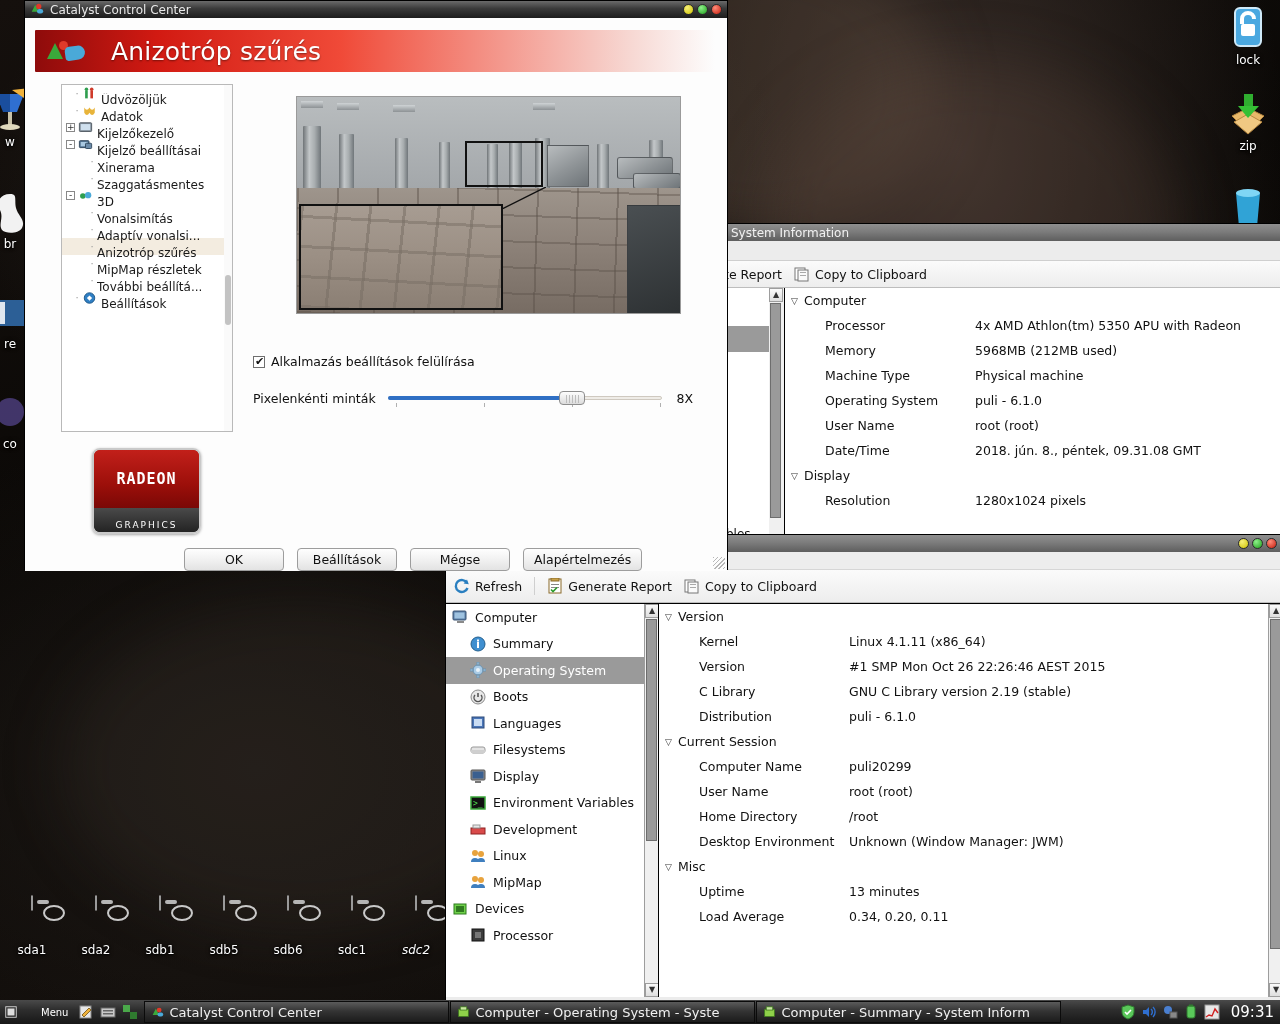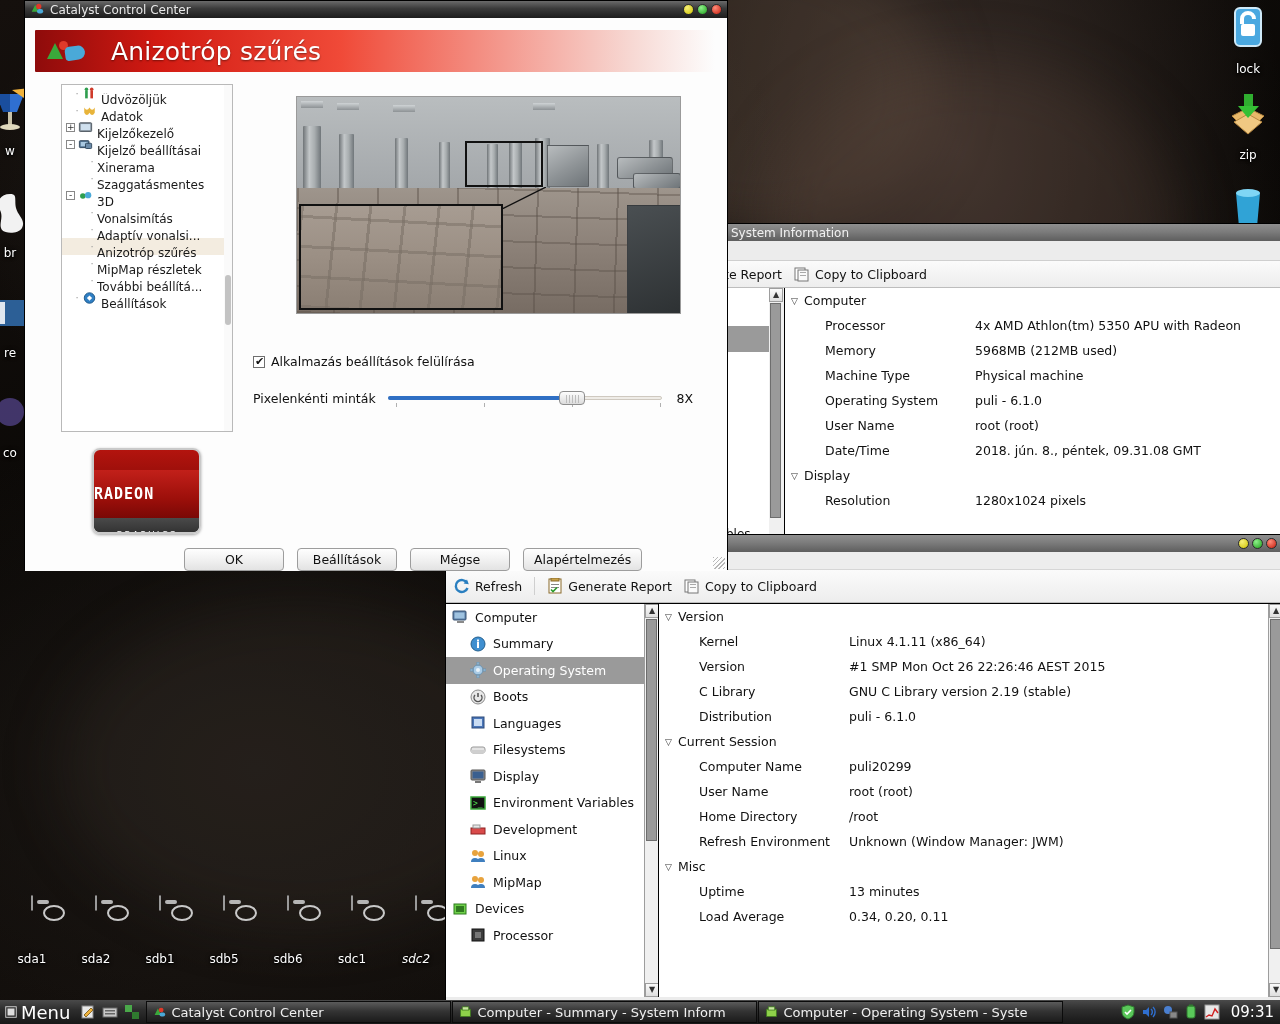--- a/index.html
+++ b/index.html
@@ -23,21 +23,21 @@
   
   .smoke { position: absolute; border-radius: 50%; filter: blur(28px); pointer-events: none; }
 
   
   .dicon {
     position: absolute; width: 64px; text-align: center;
     color: #fff; font-size: 12px;
     text-shadow: 0 1px 2px #000, 0 0 4px #000;
   }
   .dicon .glyph { display:block; height: 46px; }
-  .dicon .cap { display:block; margin-top:10px; white-space: nowrap; }
+  .dicon .cap { display:block; margin-top:1px; white-space: nowrap; }
 
   .hdd {
     width: 42px; height: 36px; margin: 4px auto 0;
     background: linear-gradient(180deg,#f4f4f4 0%, #d8d8d8 55%, #bdbdbd 100%);
     border: 1px solid #9a9a9a; border-radius: 4px;
     position: relative;
   }
   .hdd:before {
     content:""; position:absolute; left:5px; top:4px; width:12px; height:4px;
     background:#b5b5b5; border-radius:2px;
@@ -173,23 +173,22 @@
   }
   .sliderrow .sval { margin-left:14px; }
 
   .radeon {
     position:absolute; left:67px; top:430px; width:109px; height:86px;
     border:2px solid #c9c9c9; border-radius:8px; overflow:hidden;
     background: linear-gradient(180deg,#b3140e 0%, #8e0c08 45%, #6a0705 55%, #2b2b2b 56%, #151515 100%);
     box-shadow: 0 1px 3px rgba(0,0,0,.35);
   }
   .radeon .rtop {
-    height:48px; display:flex; align-items:center; justify-content:flex-start;
+    height:58px; display:flex; align-items:center; justify-content:center;
     background: linear-gradient(180deg,#c2201a 0%, #9c0f0a 60%, #7a0806 100%);
-    margin-top: 20px;
   }
   .radeon .rtop span { color:#fff; font-size:15px; font-weight:bold; letter-spacing:1px; font-family:"DejaVu Sans Mono", monospace;}
   .radeon .rbot {
     height:33px; display:flex; align-items:center; justify-content:center;
     background: linear-gradient(180deg,#4a4a4a 0%, #2a2a2a 60%, #161616 100%);
   }
   .radeon .rbot span { color:#fff; font-size:9px; letter-spacing:2px; }
 
   .ccc-buttons { position:absolute; left:159px; top:530px; display:flex; gap:13px; }
   .btn {
@@ -242,21 +241,21 @@
   #si-fg { left: 445px; top: 534px; width: 838px; height: 466px; }
   #si-fg .win-inner { height: 449px; background:#ececec; position:relative; overflow:hidden; }
 
   
   #taskbar {
     position:absolute; left:0; bottom:0; width:1280px; height:24px; display:flex; align-items:center;
     background: linear-gradient(180deg,#4a4a4a 0%, #2e2e2e 40%, #171717 100%);
     color:#eee; font-size:13px;
   }
   .tb-start { display:flex; align-items:center; gap:3px; padding:0 4px; height:24px; }
-  .tb-start .mlabel { font-size:18px; color:#fff; }
+  .tb-start .mlabel { font-size:10px; color:#fff;margin-left:20px; }
   .tb-task {
     height:22px; display:flex; align-items:center; gap:5px; padding:0 6px; margin-right:1px;
     background: linear-gradient(180deg,#5b5b5b 0%, #343434 45%, #1b1b1b 100%);
     border:1px solid #0b0b0b; color:#f0f0f0; font-size:13px;
     overflow:hidden; white-space:nowrap;
   }
   .tb-task.t1 { width:305px; }
   .tb-task.t2 { width:305px; }
   .tb-task.t3 { width:305px; }
   .tray { margin-left:auto; display:flex; align-items:center; gap:5px; padding-right:6px; }
@@ -645,21 +644,21 @@
           </div>
           <div class="row">
             <span class="k">User Name</span>
             <span class="v">root (root)</span>
           </div>
           <div class="row">
             <span class="k">Home Directory</span>
             <span class="v">/root</span>
           </div>
           <div class="row">
-            <span class="k">Refresh Environment</span>
+            <span class="k">Desktop Environment</span>
             <span class="v">Unknown (Window Manager: JWM)</span>
           </div>
 
           <div class="grp">
             <span class="tri">▽</span>
             <span>Misc</span>
           </div>
           <div class="row">
             <span class="k">Uptime</span>
             <span class="v">13 minutes</span>
@@ -884,34 +883,34 @@
           </svg></span>
     </div>
     <div class="tb-task t1">
       <span class="ic" style="width:13px;height:13px;"><svg width="13" height="13" viewBox="0 0 16 16">
             <polygon points="2,11 6,3 10,11" fill="#3ba83b"></polygon>
             <circle cx="10" cy="5" r="3" fill="#e03a2a"></circle>
             <rect x="8" y="8" width="7" height="5" rx="2.5" fill="#4aa9d8"></rect>
           </svg></span>
       <span>Catalyst Control Center</span>
     </div>
+    <div class="tb-task t3">
+      <span class="ic" style="width:13px;height:13px;"><svg width="13" height="13" viewBox="0 0 16 16">
+            <rect x="2" y="4" width="12" height="9" fill="#8fd14a" stroke="#3f7a1f"></rect>
+            <rect x="4" y="1" width="8" height="4" fill="#c8e8a0" stroke="#3f7a1f"></rect>
+          </svg></span>
+      <span>Computer - Operating System - Syste</span>
+    </div>
     <div class="tb-task t2">
       <span class="ic" style="width:13px;height:13px;"><svg width="13" height="13" viewBox="0 0 16 16">
             <rect x="2" y="4" width="12" height="9" fill="#8fd14a" stroke="#3f7a1f"></rect>
             <rect x="4" y="1" width="8" height="4" fill="#c8e8a0" stroke="#3f7a1f"></rect>
           </svg></span>
       <span>Computer - Summary - System Inform</span>
     </div>
-    <div class="tb-task t3">
-      <span class="ic" style="width:13px;height:13px;"><svg width="13" height="13" viewBox="0 0 16 16">
-            <rect x="2" y="4" width="12" height="9" fill="#8fd14a" stroke="#3f7a1f"></rect>
-            <rect x="4" y="1" width="8" height="4" fill="#c8e8a0" stroke="#3f7a1f"></rect>
-          </svg></span>
-      <span>Computer - Operating System - Syste</span>
-    </div>
     <div class="tray">
       <span class="ic"><svg width="16" height="16" viewBox="0 0 16 16">
             <path d="M8 1 l6 2 v5 c0 4 -3 6 -6 7 c-3 -1 -6 -3 -6 -7 v-5z" fill="#5ac85a" stroke="#2f7a2f"></path>
             <path d="M5 8 l2 2 l4 -4" stroke="#fff" stroke-width="1.6" fill="none"></path>
           </svg></span>
       <span class="ic"><svg width="16" height="16" viewBox="0 0 16 16">
             <polygon points="2,6 5,6 8,3 8,13 5,10 2,10" fill="#2f6fd0"></polygon>
             <path d="M10 5 a4 4 0 0 1 0 6" stroke="#2f6fd0" stroke-width="1.4" fill="none"></path>
             <path d="M12 3 a7 7 0 0 1 0 10" stroke="#2f6fd0" stroke-width="1.4" fill="none"></path>
           </svg></span>

